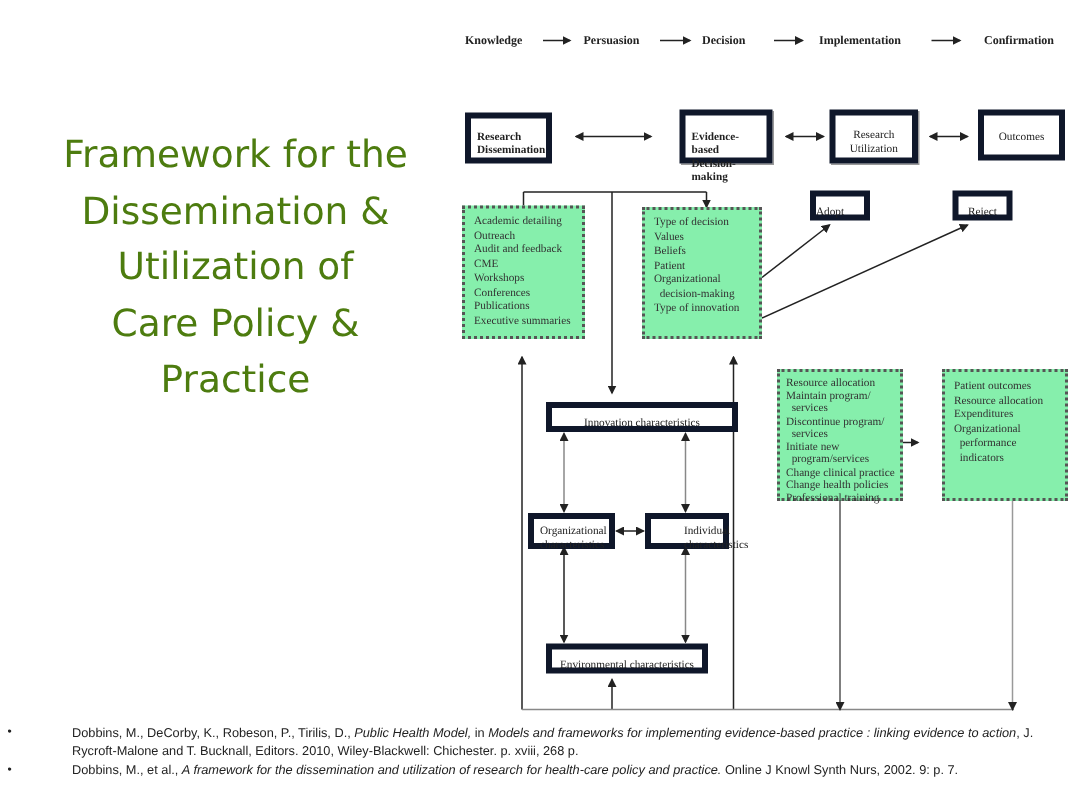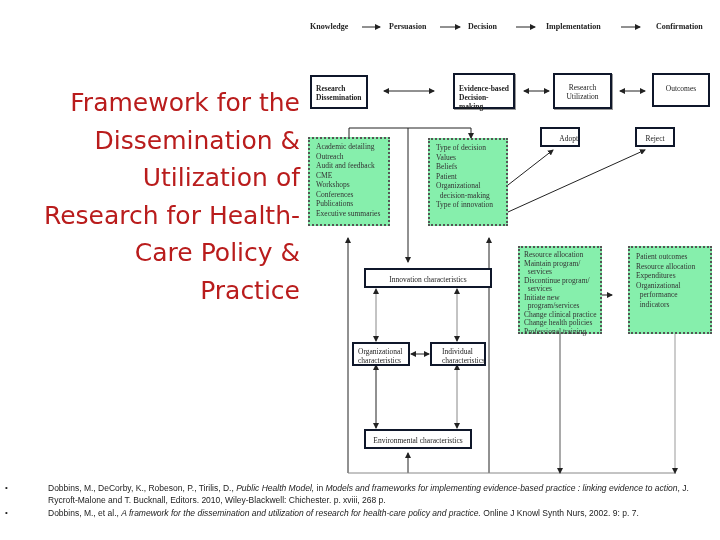--- a/index.html
+++ b/index.html
@@ -1,26 +1,26 @@
 <!DOCTYPE html>
 <html><head>
 <meta charset="utf-8">
 <style>
   html, body { margin: 0; padding: 0; }
   body { width: 720px; height: 540px; background: #ffffff; position: relative; overflow: hidden; font-family: "Liberation Sans", sans-serif; color: #000; }
   .title {
     position: absolute; left: 14px; top: 84px; width: 286px;
-    text-align: right; font-family: "DejaVu Sans", sans-serif; font-size: 25px; line-height: 37.5px; color: #b91c1c;
+    text-align: center; font-family: "DejaVu Sans", sans-serif; font-size: 25px; line-height: 37.5px; color: #4d7c0f;
   }
   .diagram { position: absolute; left: 0; top: 0; width: 720px; height: 540px; }
   .stage {
     position: absolute; top: 22px; font-family: "Liberation Serif", serif; font-size: 8px; font-weight: bold; color: #222;
   }
   .box {
-    position: absolute; border: 2px solid #0f172a; background: #fff;
+    position: absolute; border: 4px solid #0f172a; background: #fff;
     font-family: "Liberation Serif", serif; font-size: 7.5px; line-height: 9px; color: #222;
     box-sizing: border-box;
   }
   .box.bold { font-weight: bold; }
   .box.shadow { box-shadow: 1px 1px 0 #999; }
   .dotted {
     position: absolute; border: 2px dotted #555; background: #86efac;
     font-family: "Liberation Serif", serif; font-size: 7.5px; line-height: 9.5px; color: #333;
     box-sizing: border-box; padding: 3px 6px;
   }
@@ -33,21 +33,20 @@
   .bullet { position: absolute; left: 5px; font-size: 8px; }
   .ref i { font-style: italic; }
 </style>
 </head>
 <body>
 
 <div class="title">
   <div>Framework for the</div>
   <div>Dissemination &amp;</div>
   <div>Utilization of</div>
-  <div>Research for Health-</div>
   <div>Care Policy &amp;</div>
   <div>Practice</div>
 </div>
 
 <div class="diagram">
 
   <svg width="720" height="540" style="position:absolute;left:0;top:0;">
     <defs>
       <marker id="ah" markerWidth="6" markerHeight="6" refX="5" refY="3" orient="auto">
         <path d="M0,0 L6,3 L0,6 Z" fill="#222"></path>
@@ -132,21 +131,21 @@
   <div class="dotted" style="left:408px;top:138px;width:80px;height:88px;margin-left:20px;">
     <div>Type of decision</div>
     <div>Values</div>
     <div>Beliefs</div>
     <div>Patient</div>
     <div>Organizational</div>
     <div style="white-space:pre;">  decision-making</div>
     <div>Type of innovation</div>
   </div>
 
-  <div class="box" style="left:540px;top:127px;width:40px;height:20px;padding:5px 0;text-align:right;">
+  <div class="box" style="left:540px;top:127px;width:40px;height:20px;padding:5px 0;text-align:left;">
     <div>Adopt</div>
   </div>
   <div class="box" style="left:635px;top:127px;width:40px;height:20px;padding:5px 0;text-align:center;">
     <div>Reject</div>
   </div>
 
   <div class="dotted" style="left:518px;top:246px;width:84px;height:88px;padding:3px 4px;line-height:8.5px;">
     <div>Resource allocation</div>
     <div>Maintain program/</div>
     <div style="white-space:pre;">  services</div>
@@ -168,21 +167,21 @@
     <div style="white-space:pre;">  indicators</div>
   </div>
 
   <div class="box" style="left:364px;top:268px;width:128px;height:20px;padding:5px 0;text-align:center;">
     <div>Innovation characteristics</div>
   </div>
   <div class="box" style="left:352px;top:342px;width:58px;height:24px;padding:3px 4px;">
     <div>Organizational</div>
     <div>characteristics</div>
   </div>
-  <div class="box" style="left:430px;top:342px;width:56px;height:24px;padding:3px 10px;">
+  <div class="box" style="left:430px;top:342px;width:56px;height:24px;padding:3px 22px;">
     <div>Individual</div>
     <div>characteristics</div>
   </div>
   <div class="box" style="left:364px;top:429px;width:108px;height:20px;padding:5px 0;text-align:center;">
     <div>Environmental characteristics</div>
   </div>
 </div>
 
 <div class="refs">
   <div style="position:absolute;top:0;left:0;width:720px;">

